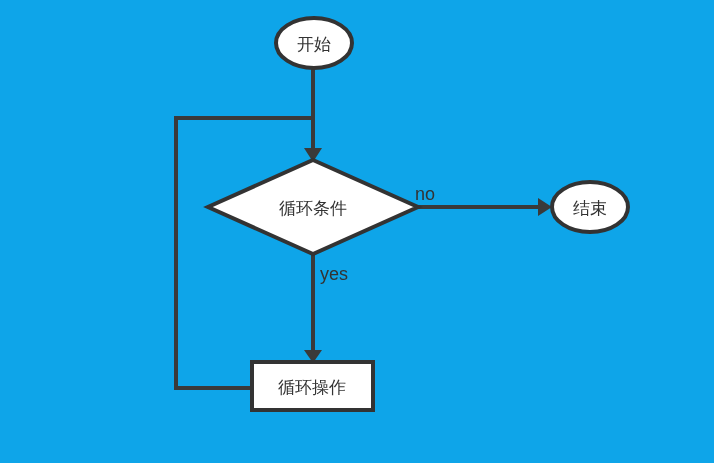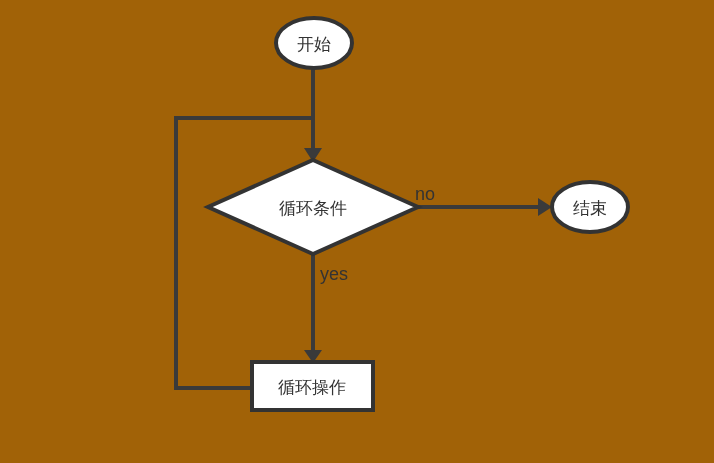--- a/index.html
+++ b/index.html
@@ -10,21 +10,21 @@
   body {
     width: 714px;
     height: 463px;
     font-family: "Liberation Sans", "DejaVu Sans", sans-serif;
     overflow: hidden;
   }
   #flowchart-canvas {
     position: relative;
     width: 714px;
     height: 463px;
-    background: #a16207;
+    background: #0ea5e9;
   }
   svg.diagram {
     display: block;
     width: 714px;
     height: 463px;
   }
   .node-shape {
     fill: #ffffff;
     stroke: #333333;
     stroke-width: 4;

